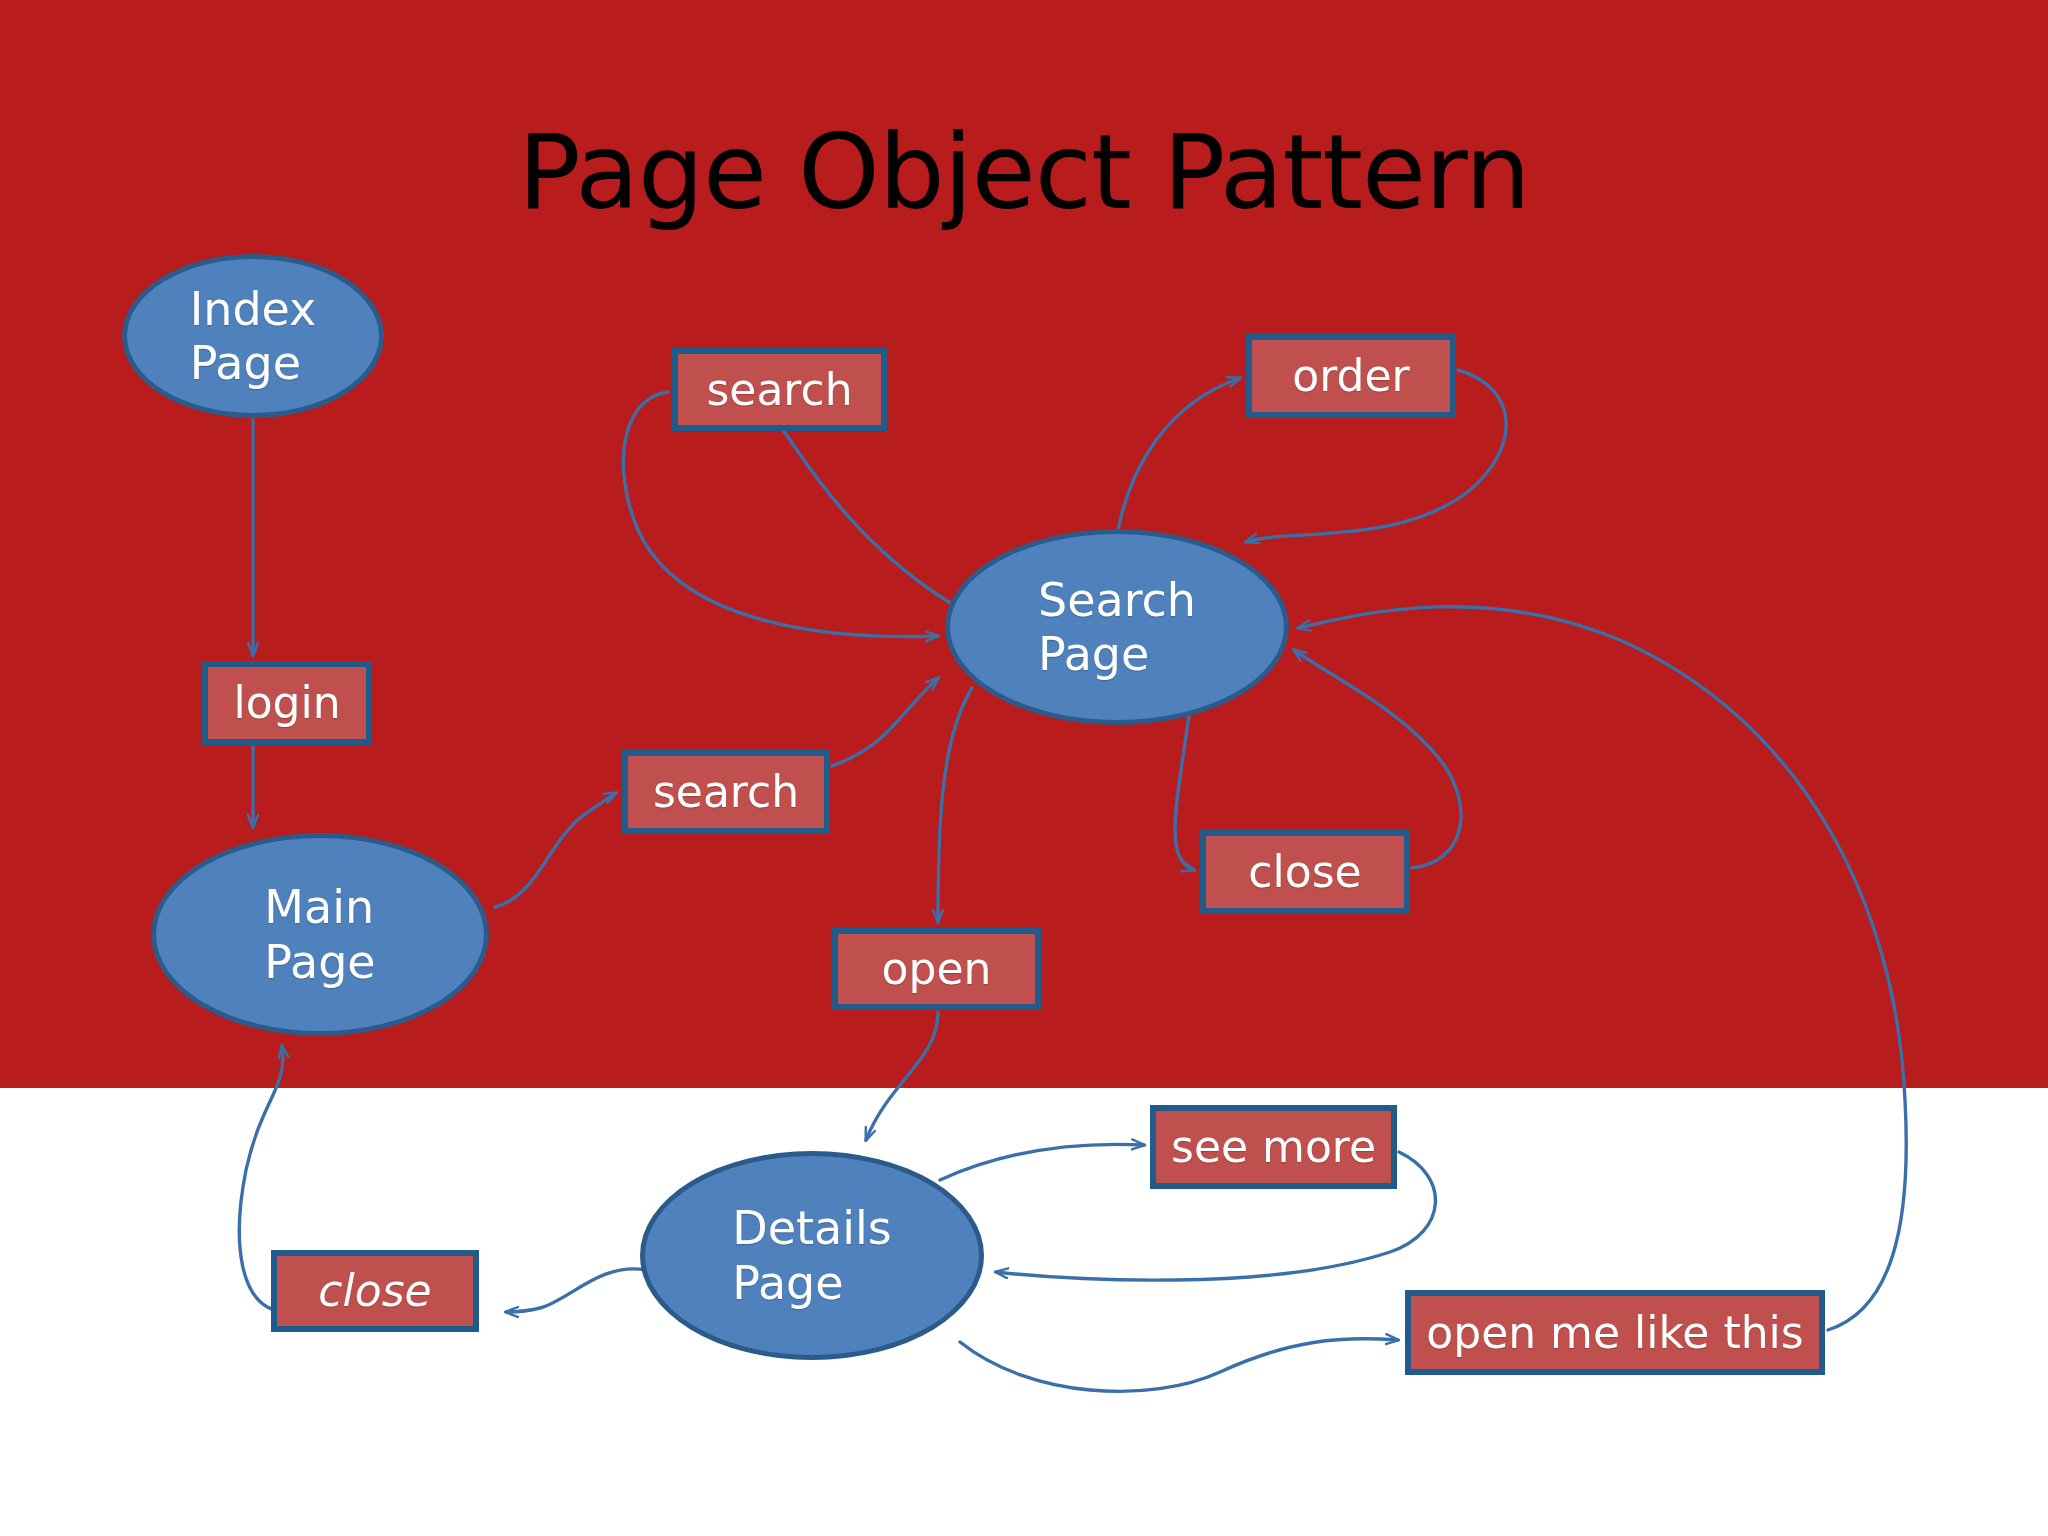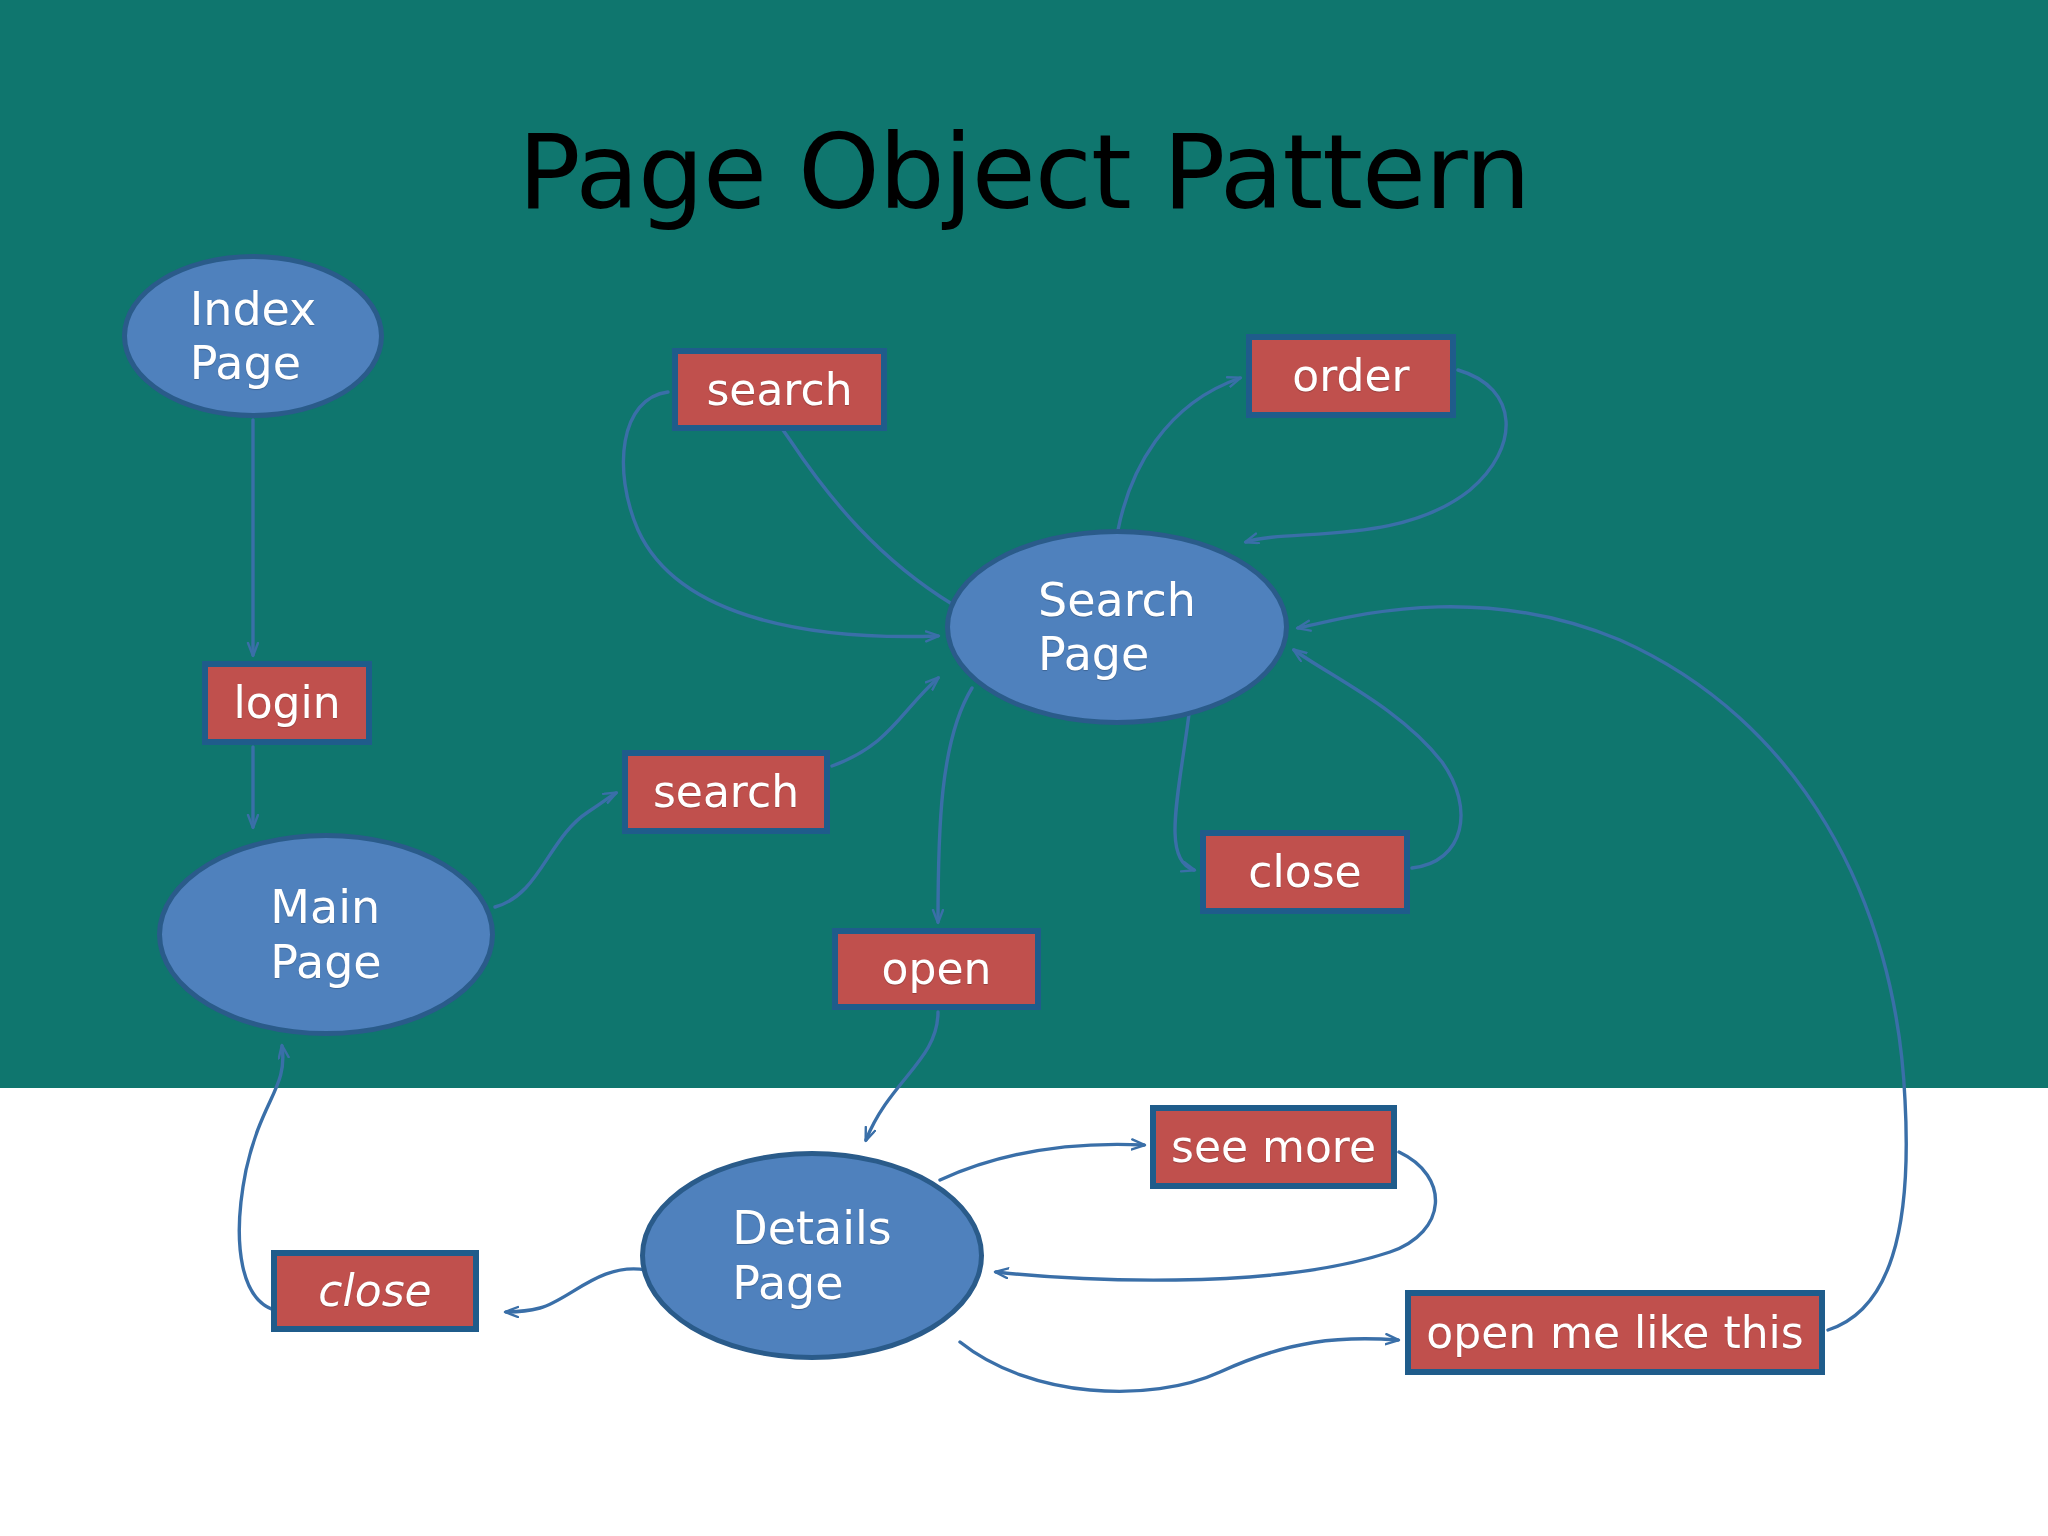--- a/index.html
+++ b/index.html
@@ -10,21 +10,21 @@
   body {
     width: 2048px;
     height: 1536px;
     overflow: hidden;
     font-family: "Liberation Sans", sans-serif;
   }
   #slide {
     position: relative;
     width: 2048px;
     height: 1088px;
-    background: #0f766e;
+    background: #b91c1c;
   }
   #title {
     position: absolute;
     left: 0;
     top: 118px;
     width: 2048px;
     text-align: center;
     font-size: 104px;
     font-weight: 400;
     color: #000000;
@@ -122,21 +122,21 @@
 
       <path d="M 286,1312 C 238,1310 232,1240 246,1170 C 262,1098 288,1088 282,1046" marker-end="url(#ah)"></path>
     </g>
   </svg>
 
   <div class="node ellipse" style="left:122px; top:254px; width:262px; height:164px;">
     <span class="lbl" style="white-space:pre-line;">Index
 Page</span>
   </div>
 
-  <div class="node ellipse" style="left:157px; top:833px; width:338px; height:203px;">
+  <div class="node ellipse" style="left:151px; top:833px; width:338px; height:203px;">
     <span class="lbl" style="white-space:pre-line;">Main
 Page</span>
   </div>
 
   <div class="node ellipse" style="left:945px; top:529px; width:344px; height:196px;">
     <span class="lbl" style="white-space:pre-line;">Search
 Page</span>
   </div>
 
   <div class="node ellipse" style="left:640px; top:1151px; width:344px; height:209px;">

